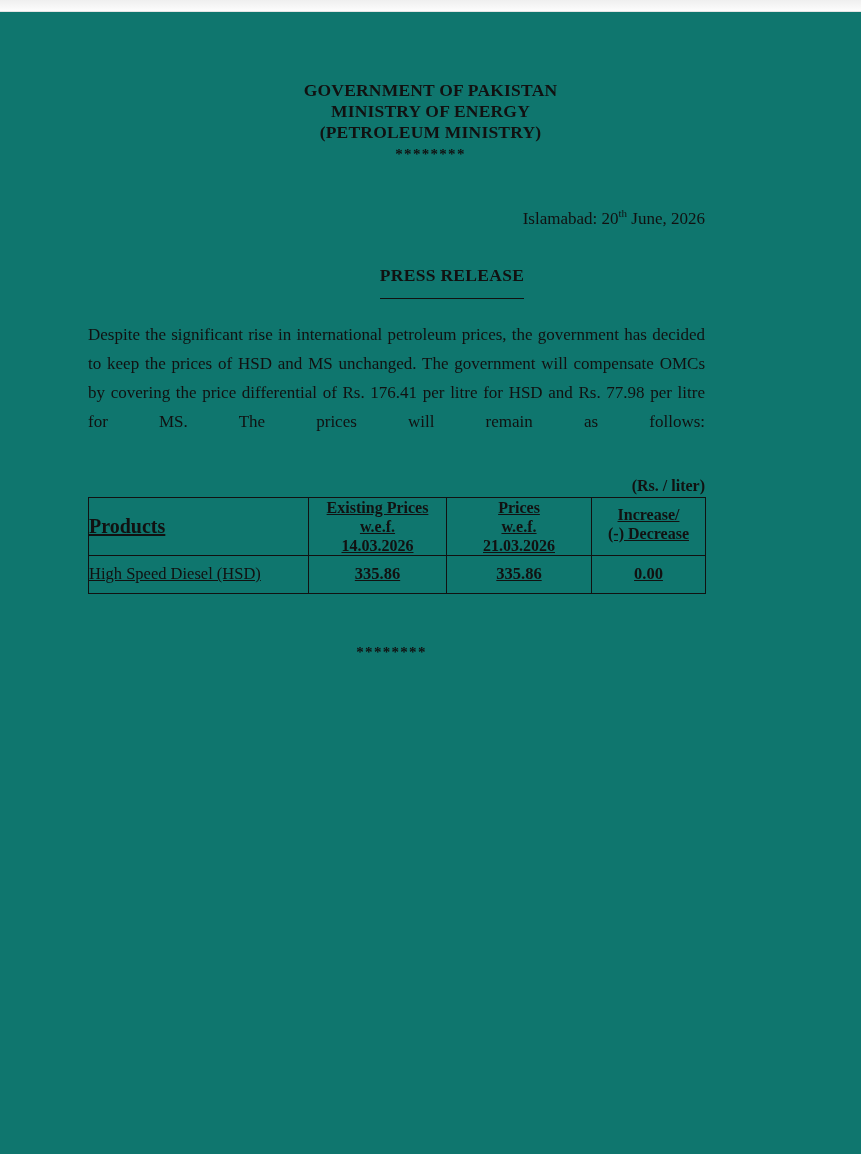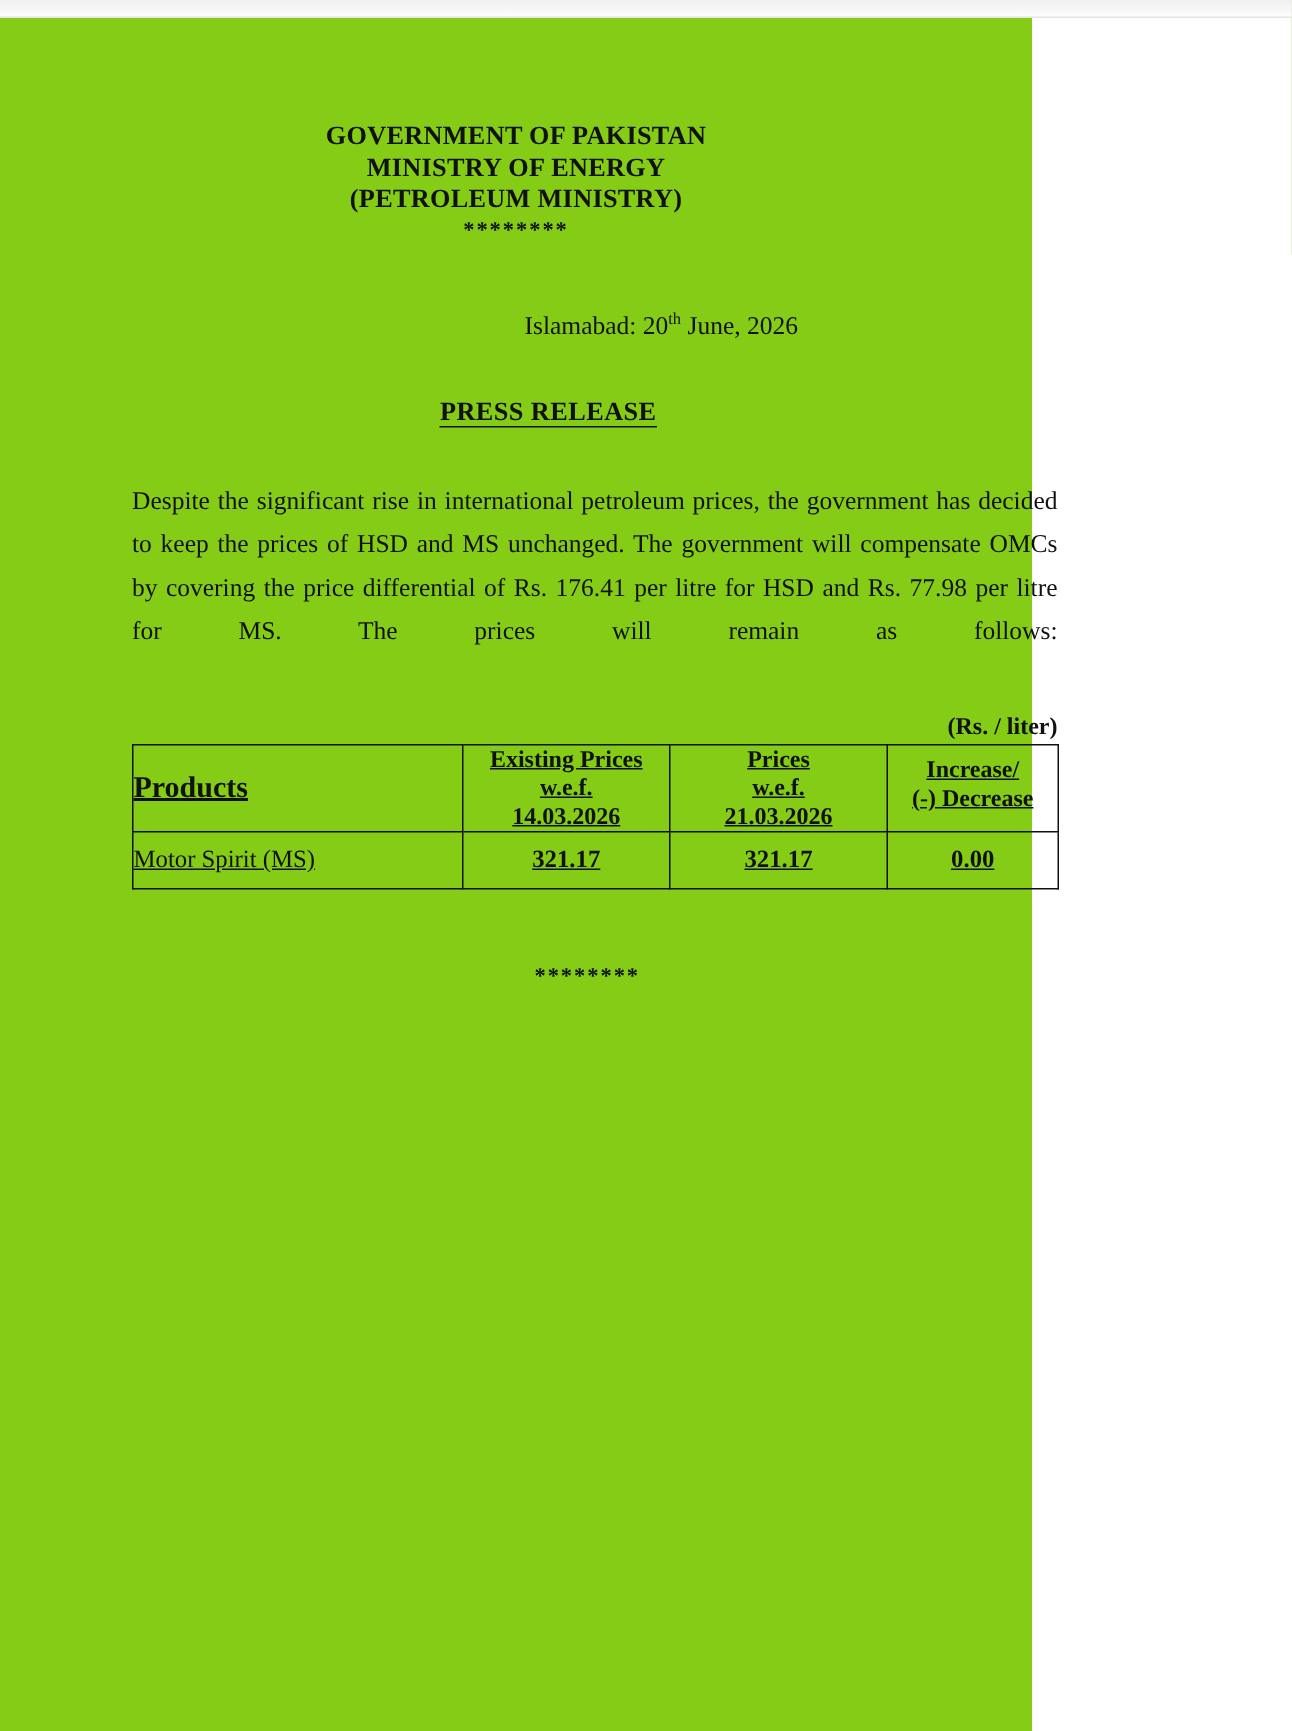--- a/index.html
+++ b/index.html
@@ -21,23 +21,23 @@
     left: 0;
     width: 861px;
     height: 11px;
     background: linear-gradient(to bottom, #efefef 0%, #f7f7f7 60%, #fdfdfd 100%);
     border-bottom: 1px solid #e4e4e4;
   }
   .page {
     position: absolute;
     top: 12px;
     left: 0;
-    width: 688px;
+    width: 861px;
     height: 1142px;
-    background: #84cc16;
+    background: #0f766e;
   }
   .letterhead {
     text-align: center;
     margin-top: 68px;
     font-weight: bold;
     font-size: 17.5px;
     line-height: 21px;
     letter-spacing: 0.2px;
   }
   .letterhead div { white-space: nowrap; }
@@ -60,21 +60,21 @@
   }
   .doc-title {
     margin-top: 36px;
     text-align: center;
     font-size: 17.5px;
     font-weight: bold;
     letter-spacing: 0.3px;
   }
   .doc-title span {
     border-bottom: 1.6px solid #111111;
-    padding-bottom: 0;
+    padding-bottom: 13px;
     margin-left: 43px;
   }
   .body-wrap {
     width: 617px;
     margin: 0 0 0 88px;
   }
   .para {
     margin-top: 34px;
     font-size: 17px;
     line-height: 29px;
@@ -199,23 +199,23 @@
             <div>21.03.2026</div>
           </th>
           <th class="th-stack top-align">
             <div>Increase/</div>
             <div>(-) Decrease</div>
           </th>
         </tr>
       </thead>
       <tbody>
         <tr>
-          <td class="td-prod">Motor Spirit (MS)</td>
-          <td class="td-num">321.17</td>
-          <td class="td-num">321.17</td>
+          <td class="td-prod">High Speed Diesel (HSD)</td>
+          <td class="td-num">335.86</td>
+          <td class="td-num">335.86</td>
           <td class="td-num">0.00</td>
         </tr>
       </tbody>
     </table>
 
     <div class="footer-stars">********</div>
 
   </div>
 </div>
 

